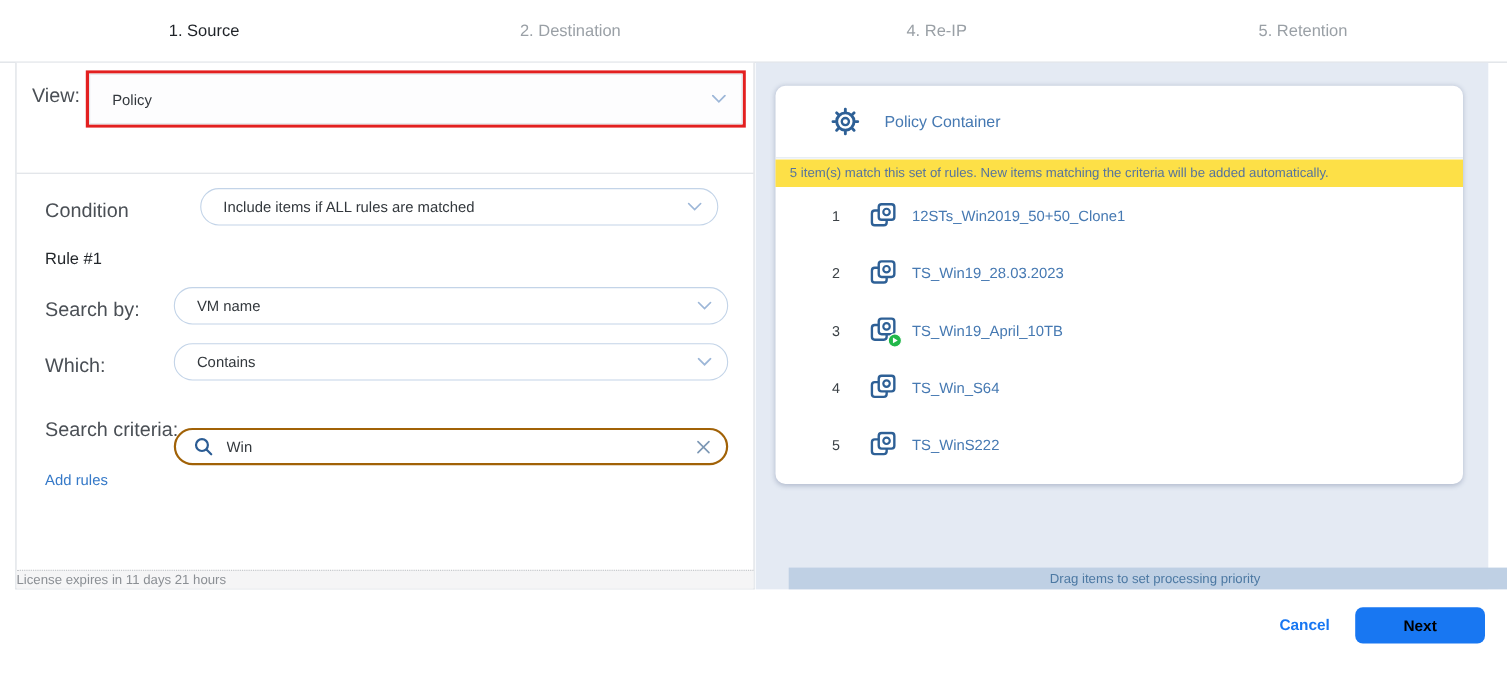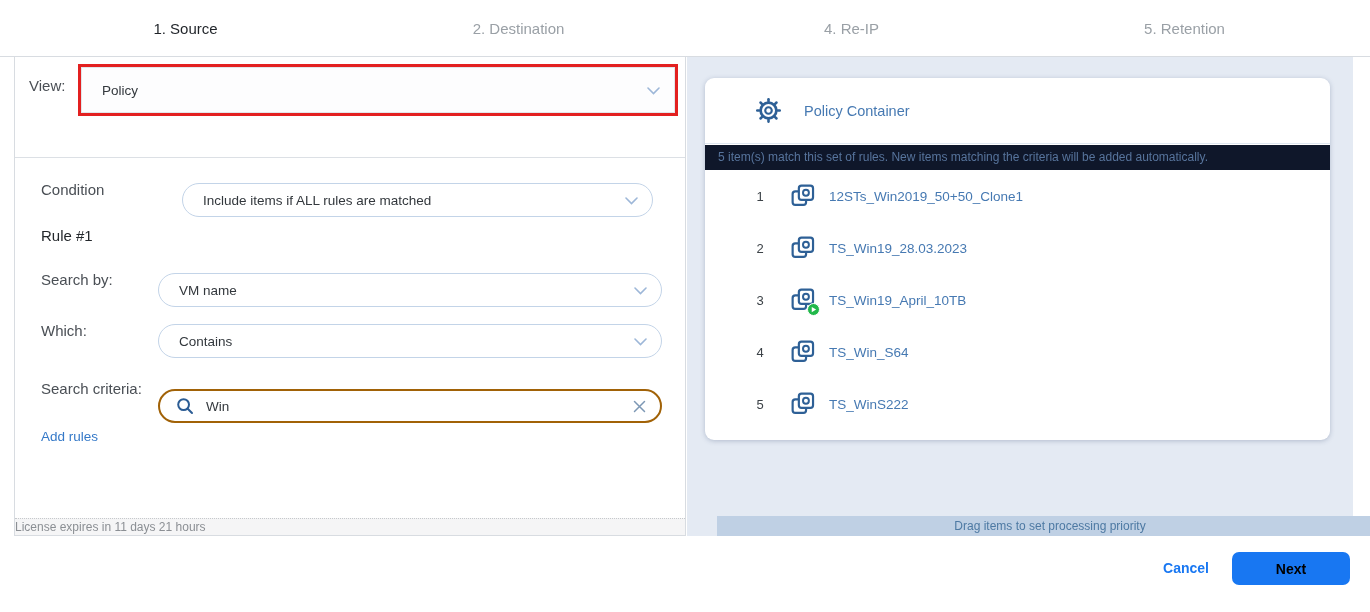--- a/index.html
+++ b/index.html
@@ -15,36 +15,36 @@
 
   
   .content { position:absolute; left:0; top:56px; width:1370px; height:480px;
     border-top:1px solid #d8dce1; }
 
   
   .left-panel { position:absolute; left:14px; top:0; width:672px; height:479px;
     background:#fff; border-left:1px solid #d8dce1; border-right:1px solid #d8dce1;
     border-bottom:1px solid #d8dce1; }
   .view-row { position:absolute; left:0; top:0; width:100%; height:100px; }
-  .field-label { font-size:15px; color:#4a4f55; }
+  .field-label { font-size:18px; color:#4a4f55; }
   .view-label { position:absolute; left:14px; top:20px; }
   .annotation-box { position:absolute; left:63px; top:7px; width:600px; height:52px;
     border:3px solid #e32020; background:#fff; }
   .view-select { position:absolute; inset:0; background:#fdfdfe;
     border:1px solid #e2e6ea; display:flex; align-items:center; cursor:pointer; }
   .view-select .val { font-size:13.5px; color:#33383d; padding-left:20px; }
   .chev { position:absolute; right:14px; top:50%; transform:translateY(-50%); }
 
   .divider-h { position:absolute; left:0; top:100px; width:100%; height:0;
     border-top:1px solid #dcе0e5; border-top:1px solid #dce0e5; }
 
   .cond-label   { position:absolute; left:26px; top:124px; }
   .dropdown { position:absolute; height:34px; background:#fff;
     border:1px solid #c3d4e8; border-radius:17px; display:flex; align-items:center;
-    cursor:pointer;margin-top:12px; }
+    cursor:pointer; }
   .dropdown .val { font-size:13.5px; color:#33383d; padding-left:20px; }
   .dd-condition { left:167px; top:114px; width:471px; }
   .rule-title { position:absolute; left:26px; top:170px; font-size:15px;
     font-weight:400; color:#23272b; }
   .searchby-label { position:absolute; left:26px; top:214px; }
   .dd-searchby { left:143px; top:204px; width:504px; }
   .which-label { position:absolute; left:26px; top:265px; }
   .dd-which { left:143px; top:255px; width:504px; }
   .crit-label { position:absolute; left:26px; top:323px; }
   .search-box { position:absolute; left:143px; top:313px; width:504px; height:34px;
@@ -64,21 +64,21 @@
   
   .right-region { position:absolute; left:687px; top:0; width:666px; height:479px;
     background:#e4eaf3; }
   .policy-card { position:absolute; left:18px; top:21px; width:625px; height:362px;
     background:#fff; border-radius:9px; box-shadow:0 1px 5px rgba(50,70,110,.28); }
   .card-header { position:absolute; left:0; top:0; width:100%; height:66px;
     border-bottom:1px solid #dfe7f0; display:flex; align-items:center; }
   .card-header .gear { margin-left:50px; display:flex; }
   .card-title { margin-left:22px; font-size:14.5px; color:#4679b2; }
   .info-band { position:absolute; left:0; top:67px; width:100%; height:25px;
-    background:#0f172a; font-size:12px; color:#57749c; line-height:25px;
+    background:#fde047; font-size:12px; color:#57749c; line-height:25px;
     padding-left:13px; }
   .vm-list { position:absolute; left:0; top:92px; width:100%; }
   .vm-row { height:52px; display:flex; align-items:center; cursor:grab; }
   .vm-row .num { width:14px; margin-left:48px; font-size:13px; color:#3c4247;
     text-align:center; }
   .vm-row .vmicon { margin-left:23px; position:relative; width:26px; height:26px;
     display:flex; align-items:center; justify-content:center; }
   .vm-row .name { margin-left:13px; font-size:13.5px; color:#4679b2; }
   .run-badge { position:absolute; right:-4px; bottom:-3px; width:13px; height:13px;
     border-radius:50%; background:#21b84a; border:1px solid #fff;

